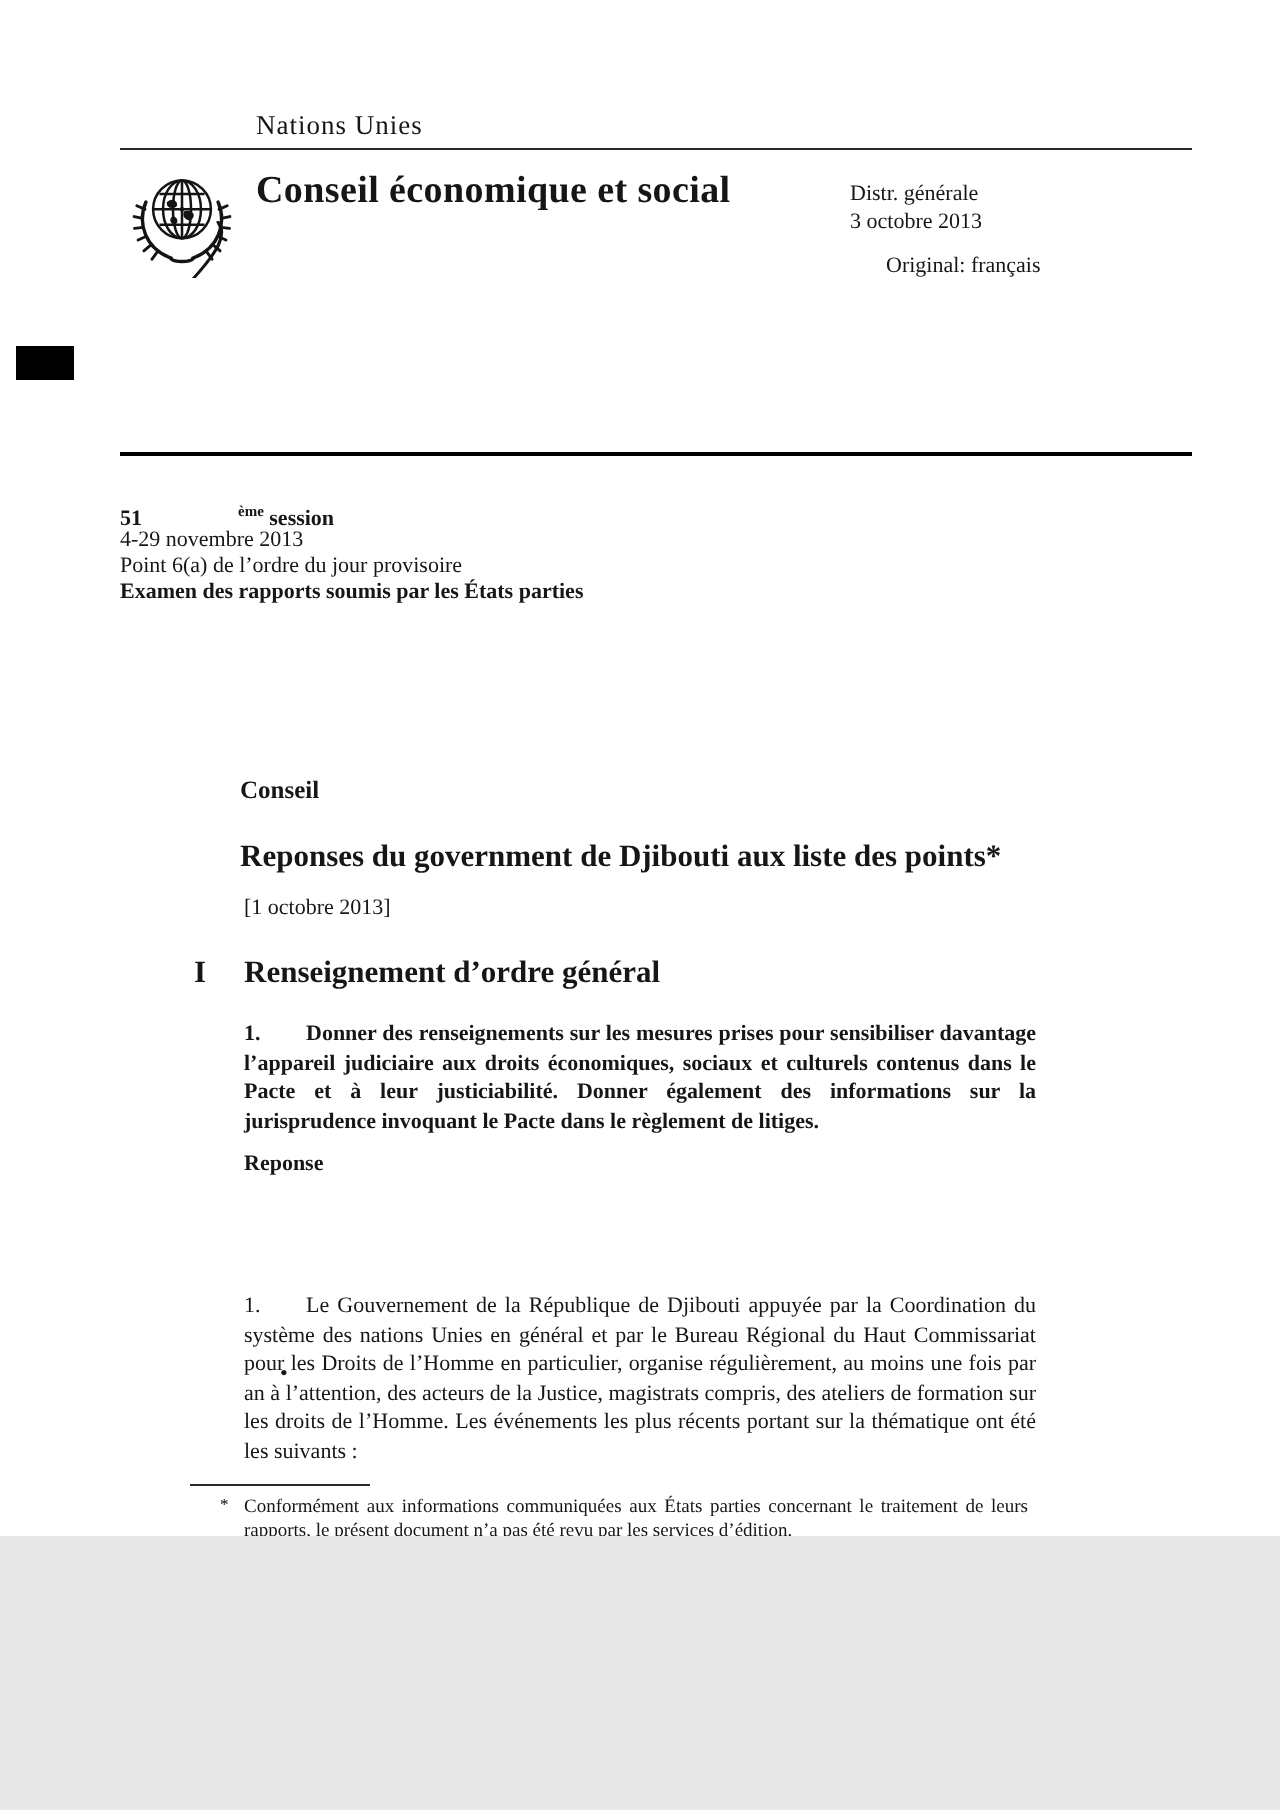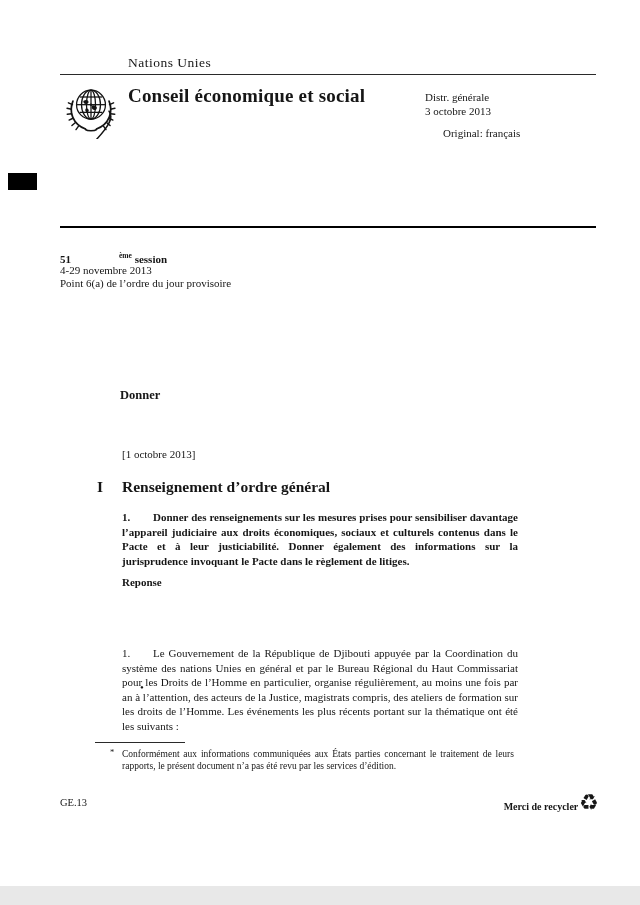--- a/index.html
+++ b/index.html
@@ -1,21 +1,21 @@
 <!DOCTYPE html>
 <html><head>
 <meta charset="utf-8">
 <style>
   * { margin: 0; padding: 0; box-sizing: border-box; }
   html, body { background: #e8e8e8; }
   body { font-family: "Liberation Serif", serif; color: #161616; }
   .page {
     position: relative;
     width: 640px;
-    height: 886px;
+    height: 768px;
     margin: 0 auto;
     background: #ffffff;
     overflow: hidden;
   }
   .abs { position: absolute; }
 
   
   .org-name { left: 128px; top: 55px; font-size: 13.5px; letter-spacing: 0.5px; }
   .doc-symbol { right: 44px; top: 47px; text-align: right; white-space: nowrap; }
   .doc-symbol .big-e { font-size: 22px; }
@@ -138,22 +138,24 @@
     <div>3 octobre 2013</div>
   </div>
   <div class="abs original-line">Original: français</div>
 
   <div class="abs print-mark"></div>
   <div class="abs rule-thick"></div>
 
   <div class="abs session-line"><span>51</span><sup>ème</sup><span> session</span></div>
   <div class="abs session-dates">4-29 novembre 2013</div>
   <div class="abs agenda-item">Point 6(a) de l’ordre du jour provisoire</div>
+  <div class="abs agenda-bold1">Examen des rapports soumis par les États parties</div>
 
-  <div class="abs additif">Donner</div>
+  <div class="abs additif">Conseil</div>
+  <div class="abs subtitle">Reponses du government de Djibouti aux liste des points*</div>
   <div class="abs received-date">[1 octobre 2013]</div>
 
   <div class="abs section-heading">
     <span class="sec-num">I</span><span>Renseignement d’ordre général</span>
   </div>
 
   <div class="abs para question">
     <span class="p-num">1.</span><span>Donner des renseignements sur les mesures prises pour sensibiliser davantage l’appareil judiciaire aux droits économiques, sociaux et culturels contenus dans le Pacte et à leur justiciabilité. Donner également des informations sur la jurisprudence invoquant le Pacte dans le règlement de litiges.</span>
   </div>
 

